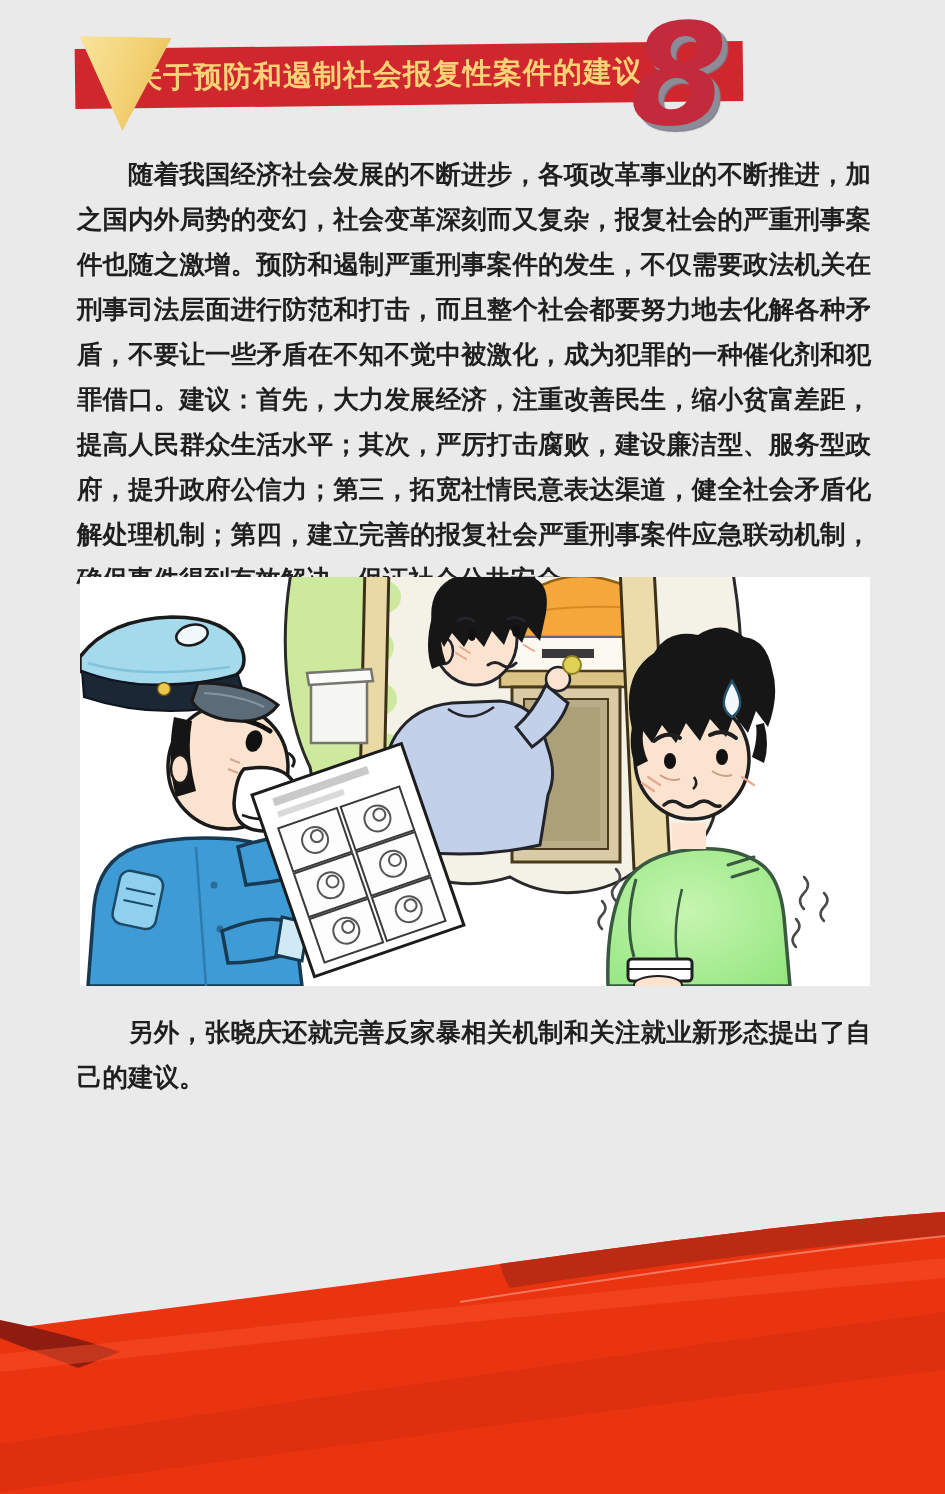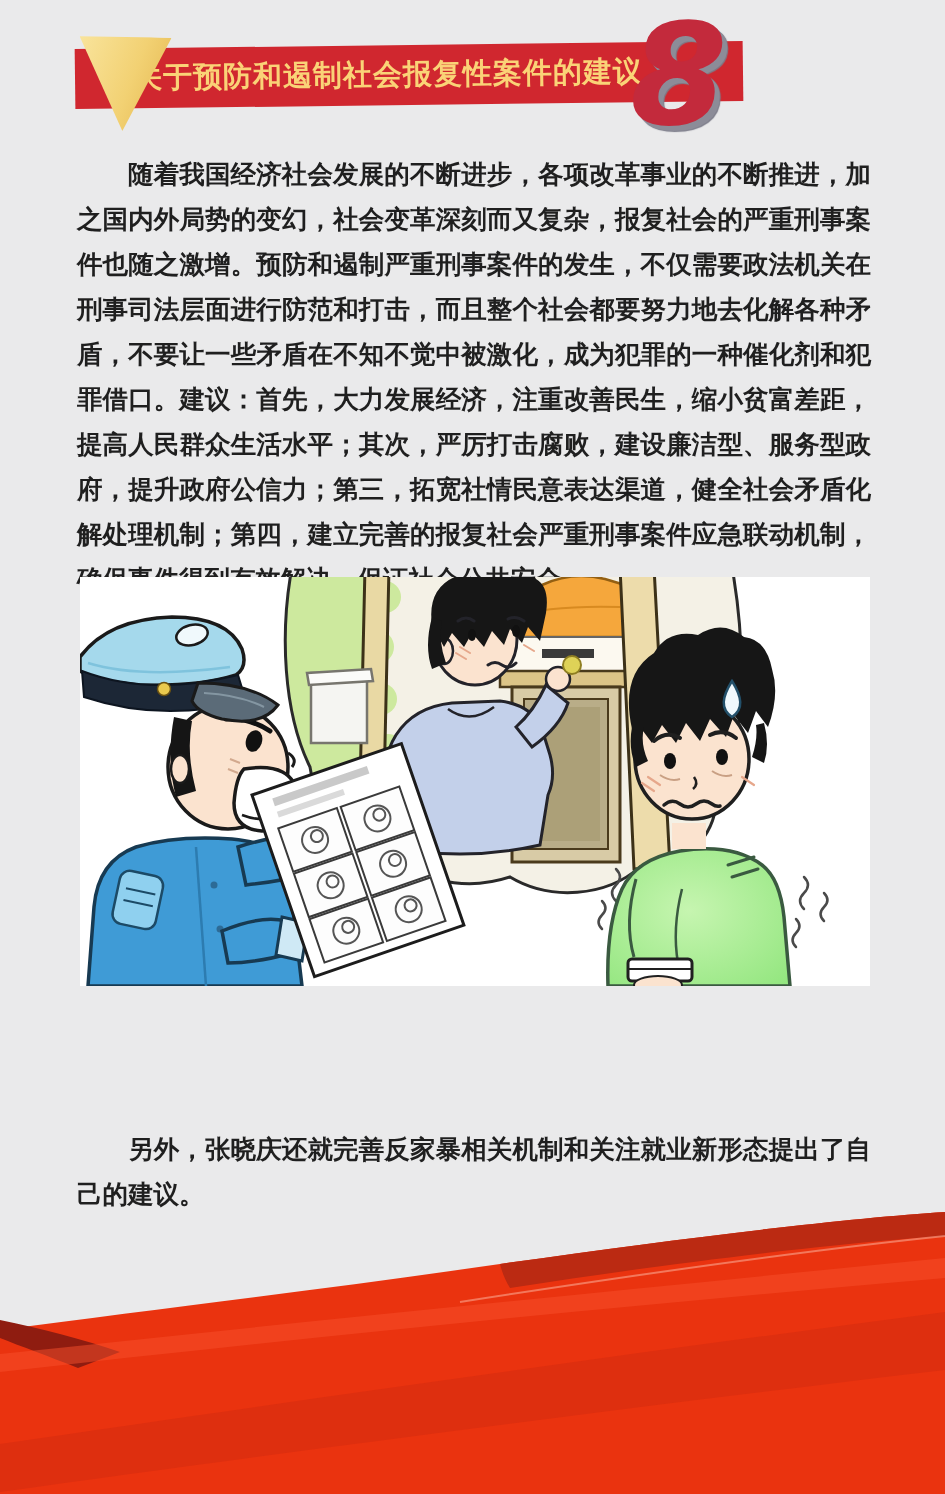--- a/index.html
+++ b/index.html
@@ -15,21 +15,21 @@
           background:linear-gradient(110deg,#f9e49c 0%,#f2d173 55%,#e4b64e 100%);
           clip-path:polygon(0% 2%,100% 0%,50% 100%);transform:rotate(2deg);}
   .big-number{position:absolute;left:630px;top:6px;z-index:4;line-height:1;
           font-family:"DejaVu Sans",sans-serif;font-weight:bold;font-style:italic;
           font-size:140px;color:#c32a3c;text-shadow:5px 5px 0 #8c8c98,6px 6px 1px #7d7d8a;}
 
   
   .para{position:absolute;left:77px;width:794px;font-size:25.5px;line-height:45px;
         color:#1f1f1f;font-weight:600;text-align:justify;text-indent:2em;}
   .para1{top:126px;}
-  .para2{top:1101px;}
+  .para2{top:984px;}
 
   
   .illus{position:absolute;left:80px;top:577px;width:790px;height:409px;background:#ffffff;}
   .illus svg{display:block;}
 
   
   .wave{position:absolute;left:0;bottom:0;width:945px;height:300px;}
 </style>
 </head>
 <body>

